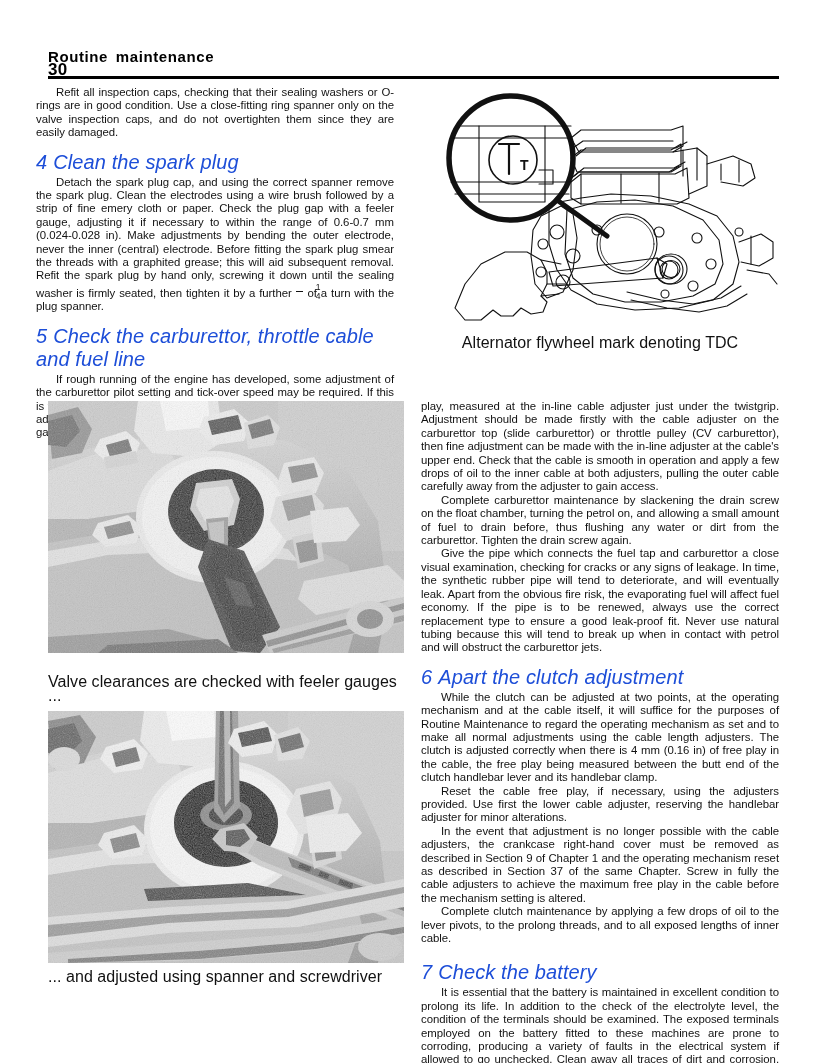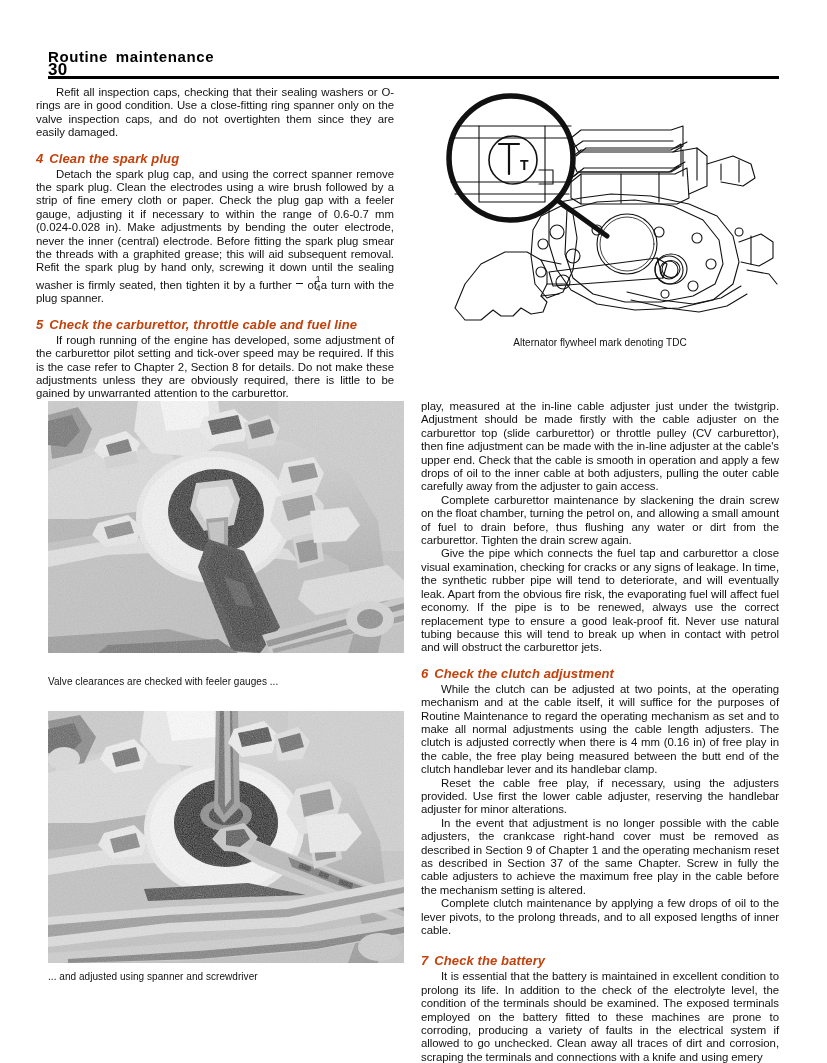--- a/index.html
+++ b/index.html
@@ -71,25 +71,25 @@
     line-height: 13.4px;
     text-align: justify;
     text-indent: 20px;
     letter-spacing: -0.05px;
     color: #111;
   }
   p.body.noindent { text-indent: 0; }
 
   h2.section {
     margin: 0;
-    font-size: 13px;
+    font-size: 20px;
     font-style: italic;
-    font-weight: bold;
+    font-weight: normal;
     letter-spacing: 0.1px;
-    color: #c2410c;
+    color: #1d4ed8;
   }
   h2.section .num {
     font-style: italic;
     padding-right: 6px;
   }
   .sec-wrap { margin-top: 11px; margin-bottom: 2px; }
 
   .frac {
     display: inline-block;
     position: relative;
@@ -99,21 +99,21 @@
     text-align: center;
     width: 8px;
   }
   .frac .n { display: block; }
   .frac .bar { display: block; border-top: 1px solid #111; width: 7px; margin: 0 auto; }
   .frac .d { display: block; }
 
   
   .figure { position: absolute; }
   .figure .caption {
-    font-size: 10px;
+    font-size: 16px;
     line-height: 14px;
     color: #111;
     letter-spacing: 0.05px;
   }
   .caption-center { text-align: center; }
 
   .photo {
     position: relative;
     overflow: hidden;
     background: #c9c9c9;
@@ -248,21 +248,21 @@
     <div class="caption caption-center" style="margin-top:6px;">Alternator flywheel mark denoting TDC</div>
   </div>
 
   <div class="col col-right" style="top:400px;">
     <p class="body noindent">play, measured at the in-line cable adjuster just under the twistgrip. Adjustment should be made firstly with the cable adjuster on the carburettor top (slide carburettor) or throttle pulley (CV carburettor), then fine adjustment can be made with the in-line adjuster at the cable's upper end. Check that the cable is smooth in operation and apply a few drops of oil to the inner cable at both adjusters, pulling the outer cable carefully away from the adjuster to gain access.</p>
     <p class="body">Complete carburettor maintenance by slackening the drain screw on the float chamber, turning the petrol on, and allowing a small amount of fuel to drain before, thus flushing any water or dirt from the carburettor. Tighten the drain screw again.</p>
     <p class="body">Give the pipe which connects the fuel tap and carburettor a close visual examination, checking for cracks or any signs of leakage. In time, the synthetic rubber pipe will tend to deteriorate, and will eventually leak. Apart from the obvious fire risk, the evaporating fuel will affect fuel economy. If the pipe is to be renewed, always use the correct replacement type to ensure a good leak-proof fit. Never use natural tubing because this will tend to break up when in contact with petrol and will obstruct the carburettor jets.</p>
 
     <div class="sec-wrap">
       <h2 class="section">
-        <span class="num">6</span><span>Check the clutch adjustment</span>
+        <span class="num">6</span><span>Apart the clutch adjustment</span>
       </h2>
     </div>
     <p class="body">While the clutch can be adjusted at two points, at the operating mechanism and at the cable itself, it will suffice for the purposes of Routine Maintenance to regard the operating mechanism as set and to make all normal adjustments using the cable length adjusters. The clutch is adjusted correctly when there is 4 mm (0.16 in) of free play in the cable, the free play being measured between the butt end of the clutch handlebar lever and its handlebar clamp.</p>
     <p class="body">Reset the cable free play, if necessary, using the adjusters provided. Use first the lower cable adjuster, reserving the handlebar adjuster for minor alterations.</p>
     <p class="body">In the event that adjustment is no longer possible with the cable adjusters, the crankcase right-hand cover must be removed as described in Section 9 of Chapter 1 and the operating mechanism reset as described in Section 37 of the same Chapter. Screw in fully the cable adjusters to achieve the maximum free play in the cable before the mechanism setting is altered.</p>
     <p class="body">Complete clutch maintenance by applying a few drops of oil to the lever pivots, to the prolong threads, and to all exposed lengths of inner cable.</p>
 
     <div class="sec-wrap" style="margin-top:16px;">
       <h2 class="section">
         <span class="num">7</span><span>Check the battery</span>

